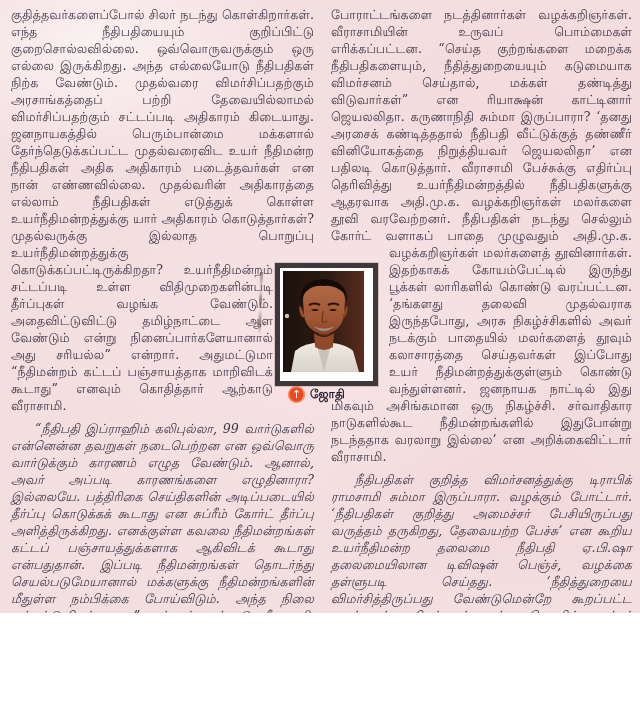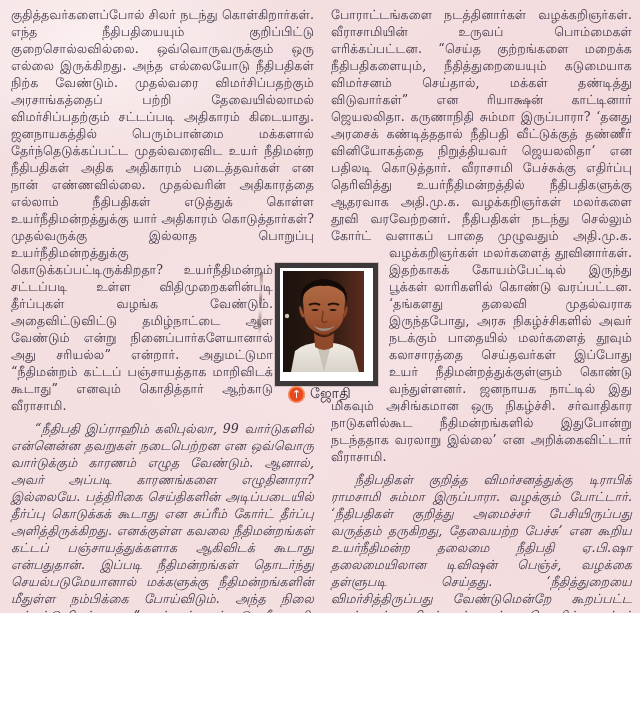--- a/index.html
+++ b/index.html
@@ -37,21 +37,21 @@
     display:flex;align-items:center;gap:5px;
   }
   .badge{
     width:17px;height:17px;border-radius:50%;
     display:flex;align-items:center;justify-content:center;
     color:#ffffff;font-size:11px;line-height:1;
     font-family:"DejaVu Sans","Liberation Sans",sans-serif;
     box-shadow:inset 0 0 0 1.5px rgba(255,200,160,.55);
   }
   .caption-text{
-    font-weight:normal;font-size:14px;color:#241f2e;letter-spacing:.2px;
+    font-weight:bold;font-size:12px;color:#241f2e;letter-spacing:.2px;
   }
   .bottom-edge{
     position:absolute;left:0;top:694px;width:640px;height:29px;
     background-image:
       radial-gradient(ellipse 70px 55px at 458px 34px, rgba(214,60,78,.85), rgba(214,60,78,0) 55%),
       radial-gradient(ellipse 300px 60px at 230px 40px, rgba(124,213,224,.95), rgba(124,213,224,0) 75%),
       radial-gradient(ellipse 200px 50px at 30px 42px, rgba(160,224,232,.8), rgba(160,224,232,0) 75%),
       radial-gradient(ellipse 220px 50px at 560px 40px, rgba(240,200,206,.9), rgba(240,200,206,0) 75%),
       linear-gradient(to bottom, rgba(243,222,224,0) 0%, rgba(228,226,224,.35) 100%);
   }

